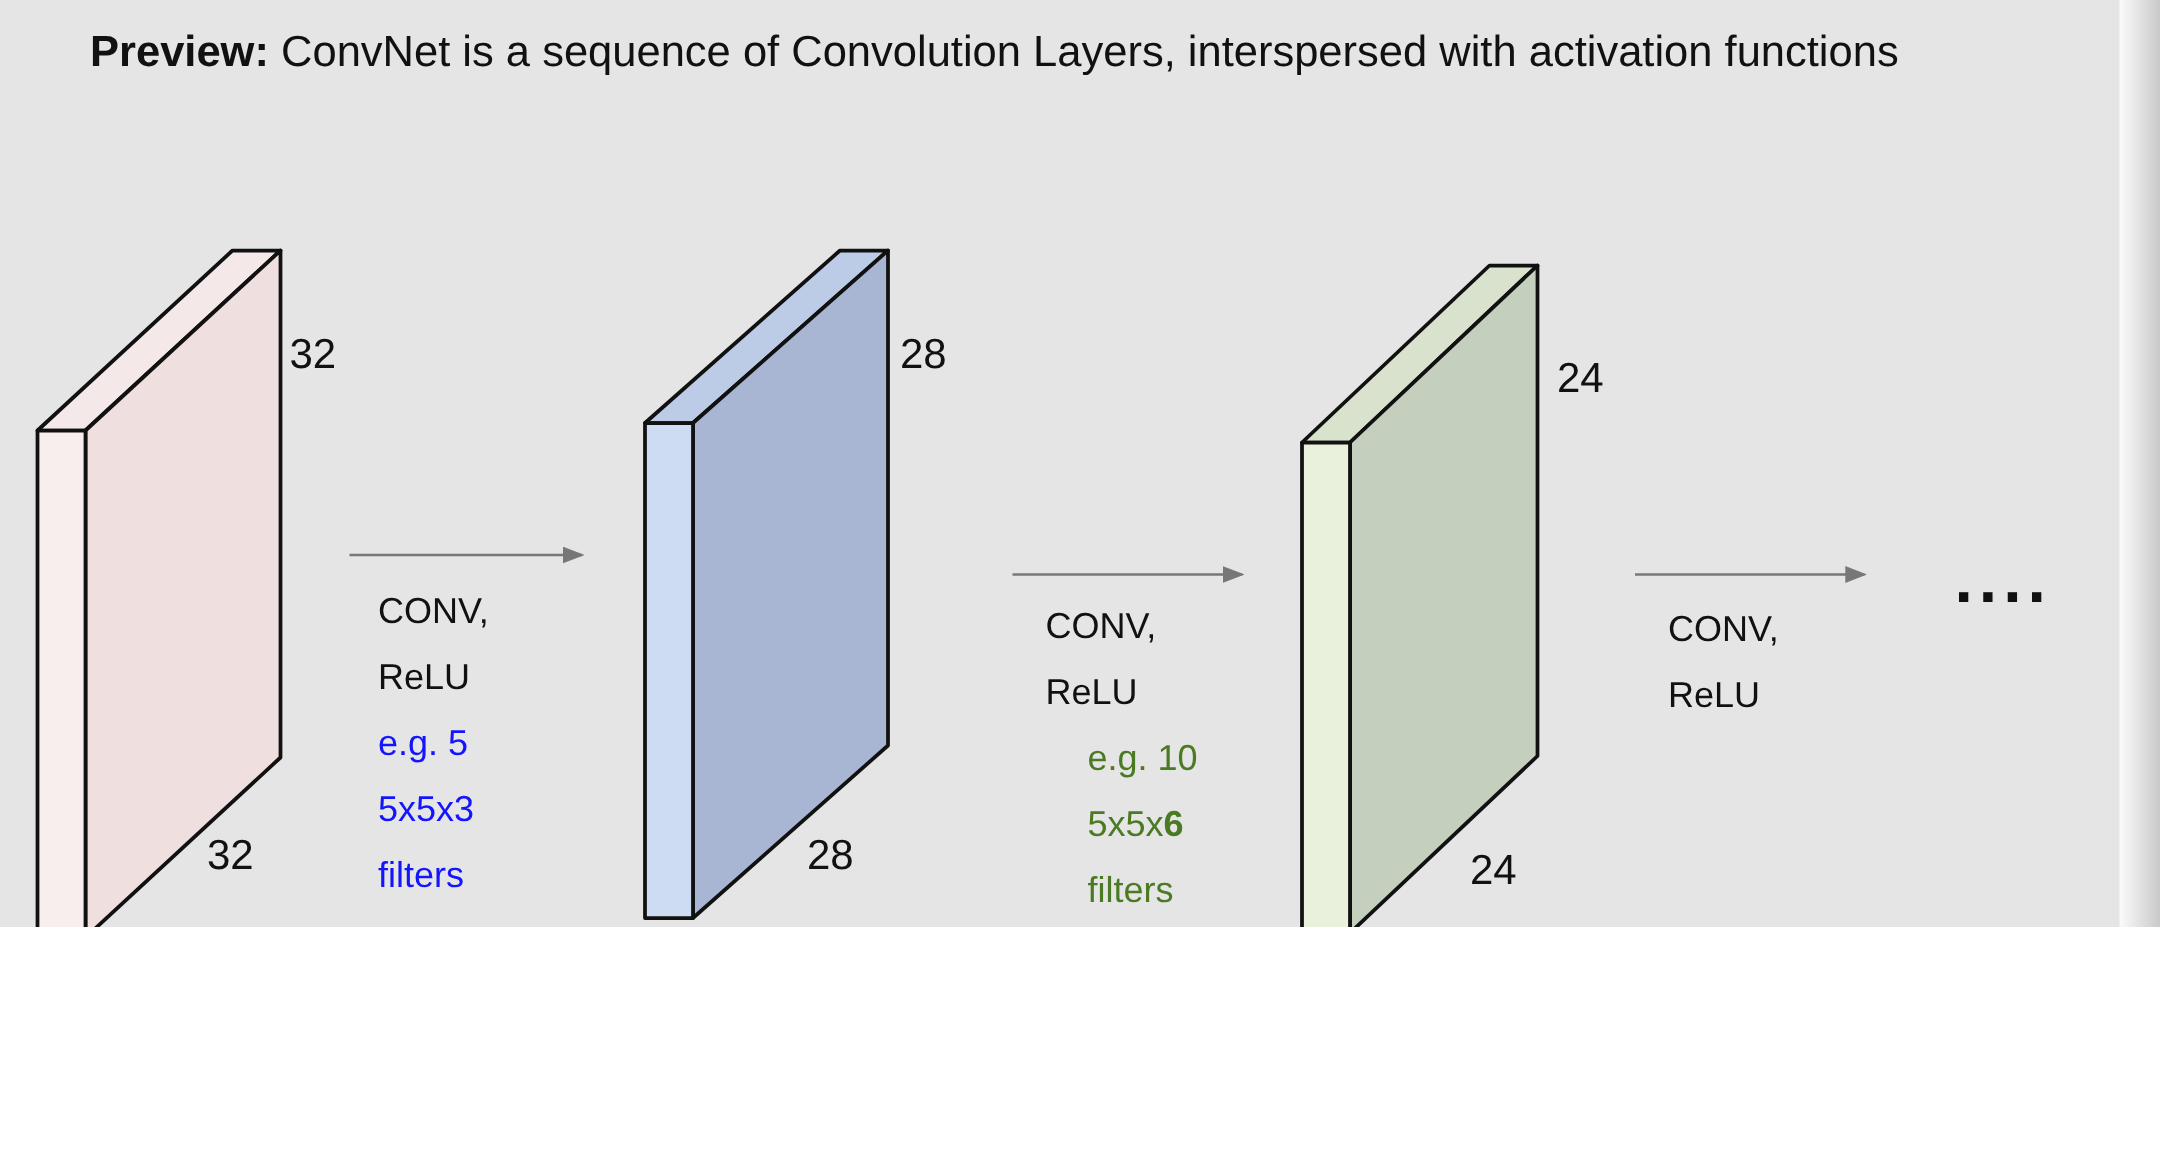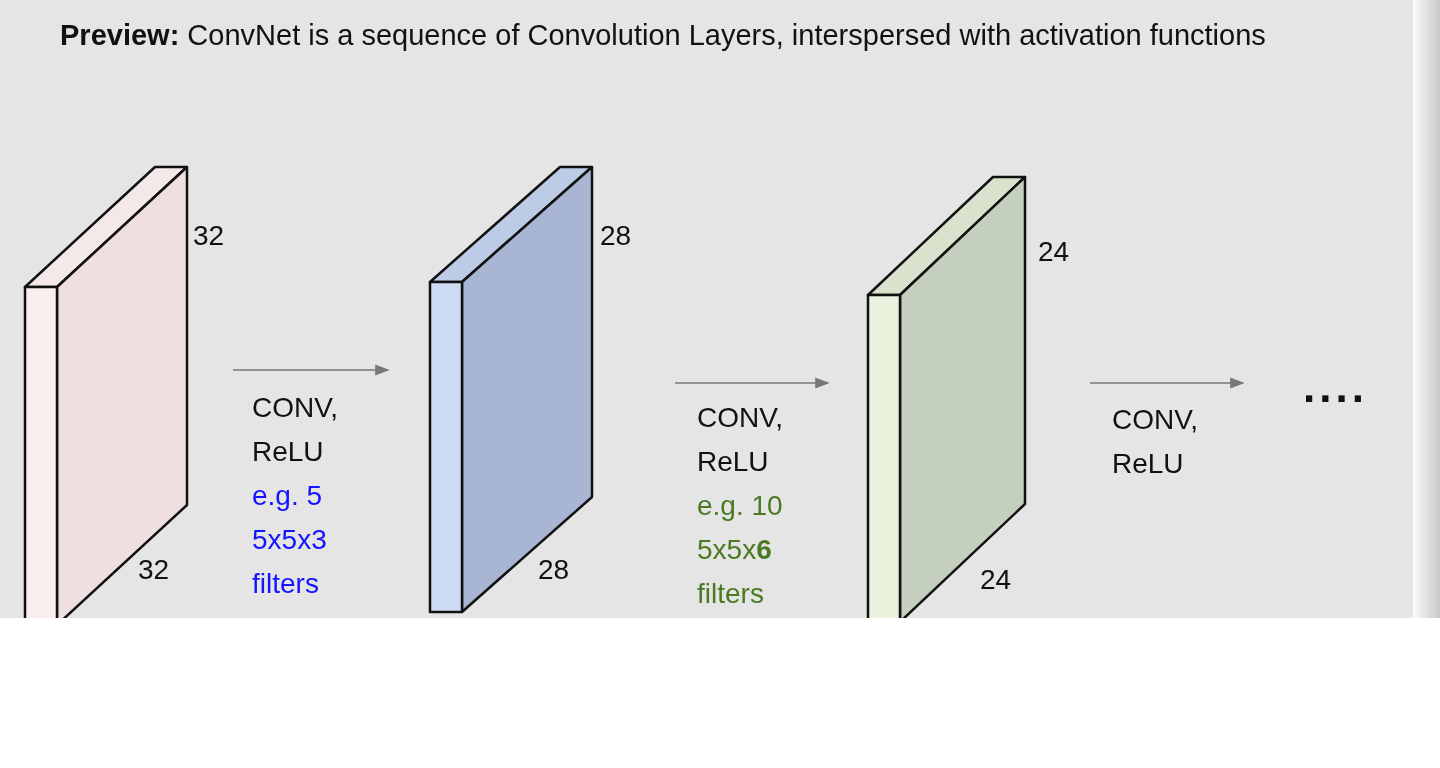--- a/index.html
+++ b/index.html
@@ -31,27 +31,27 @@
   }
   .title .lead { font-weight: bold; }
   .dim-label {
     position: absolute;
     font-size: 28px;
     color: #111111;
     white-space: nowrap;
   }
   .step-text {
     position: absolute;
-    font-size: 28px;
+    font-size: 24px;
     line-height: 44px;
     color: #111111;
     white-space: nowrap;
   }
   .step-text .blue { color: #1414ff; }
-  .step-text .green { color: #4a7a21; }
+  .step-text .green { color: #4a7a21; margin-left: 28px; }
   .step-text .bold { font-weight: bold; }
   .ellipsis {
     position: absolute;
     left: 1303px;
     top: 362px;
     font-size: 44px;
     font-weight: bold;
     letter-spacing: 4px;
     color: #111111;
   }

